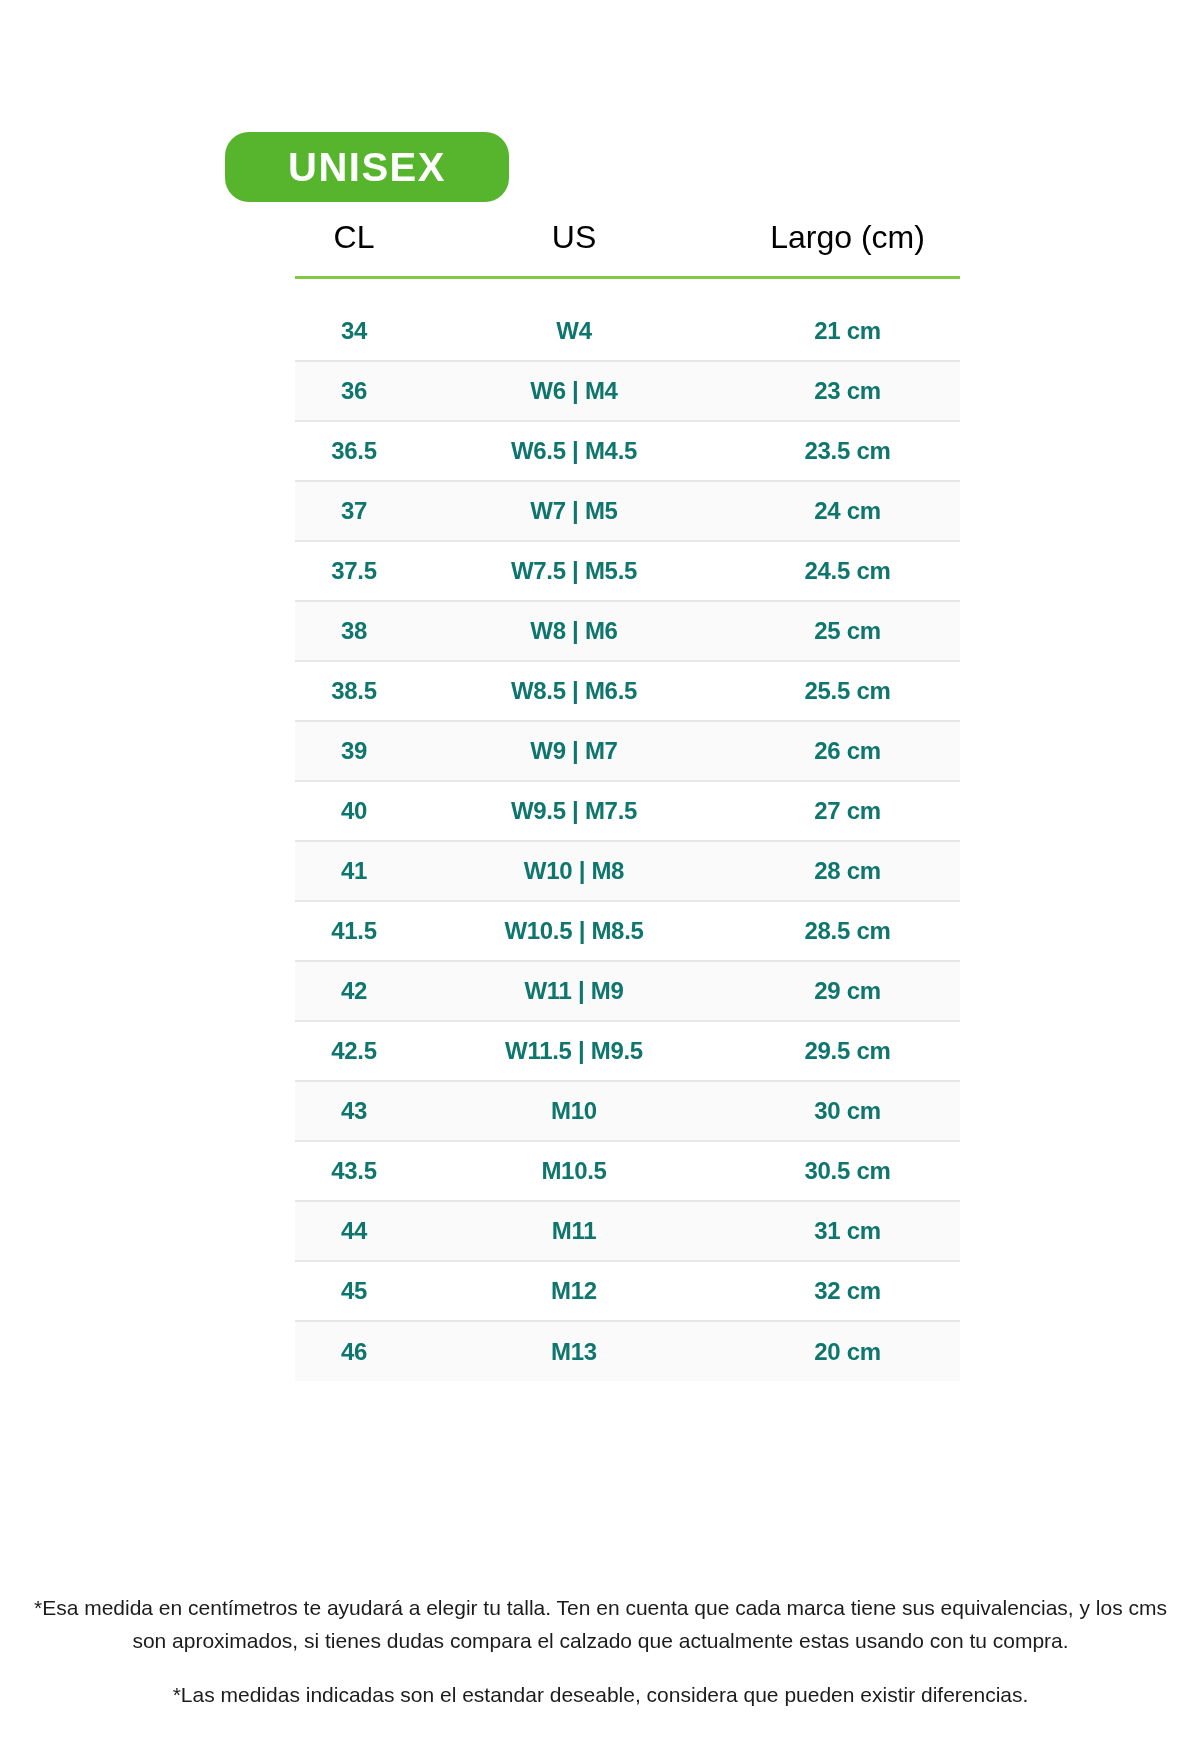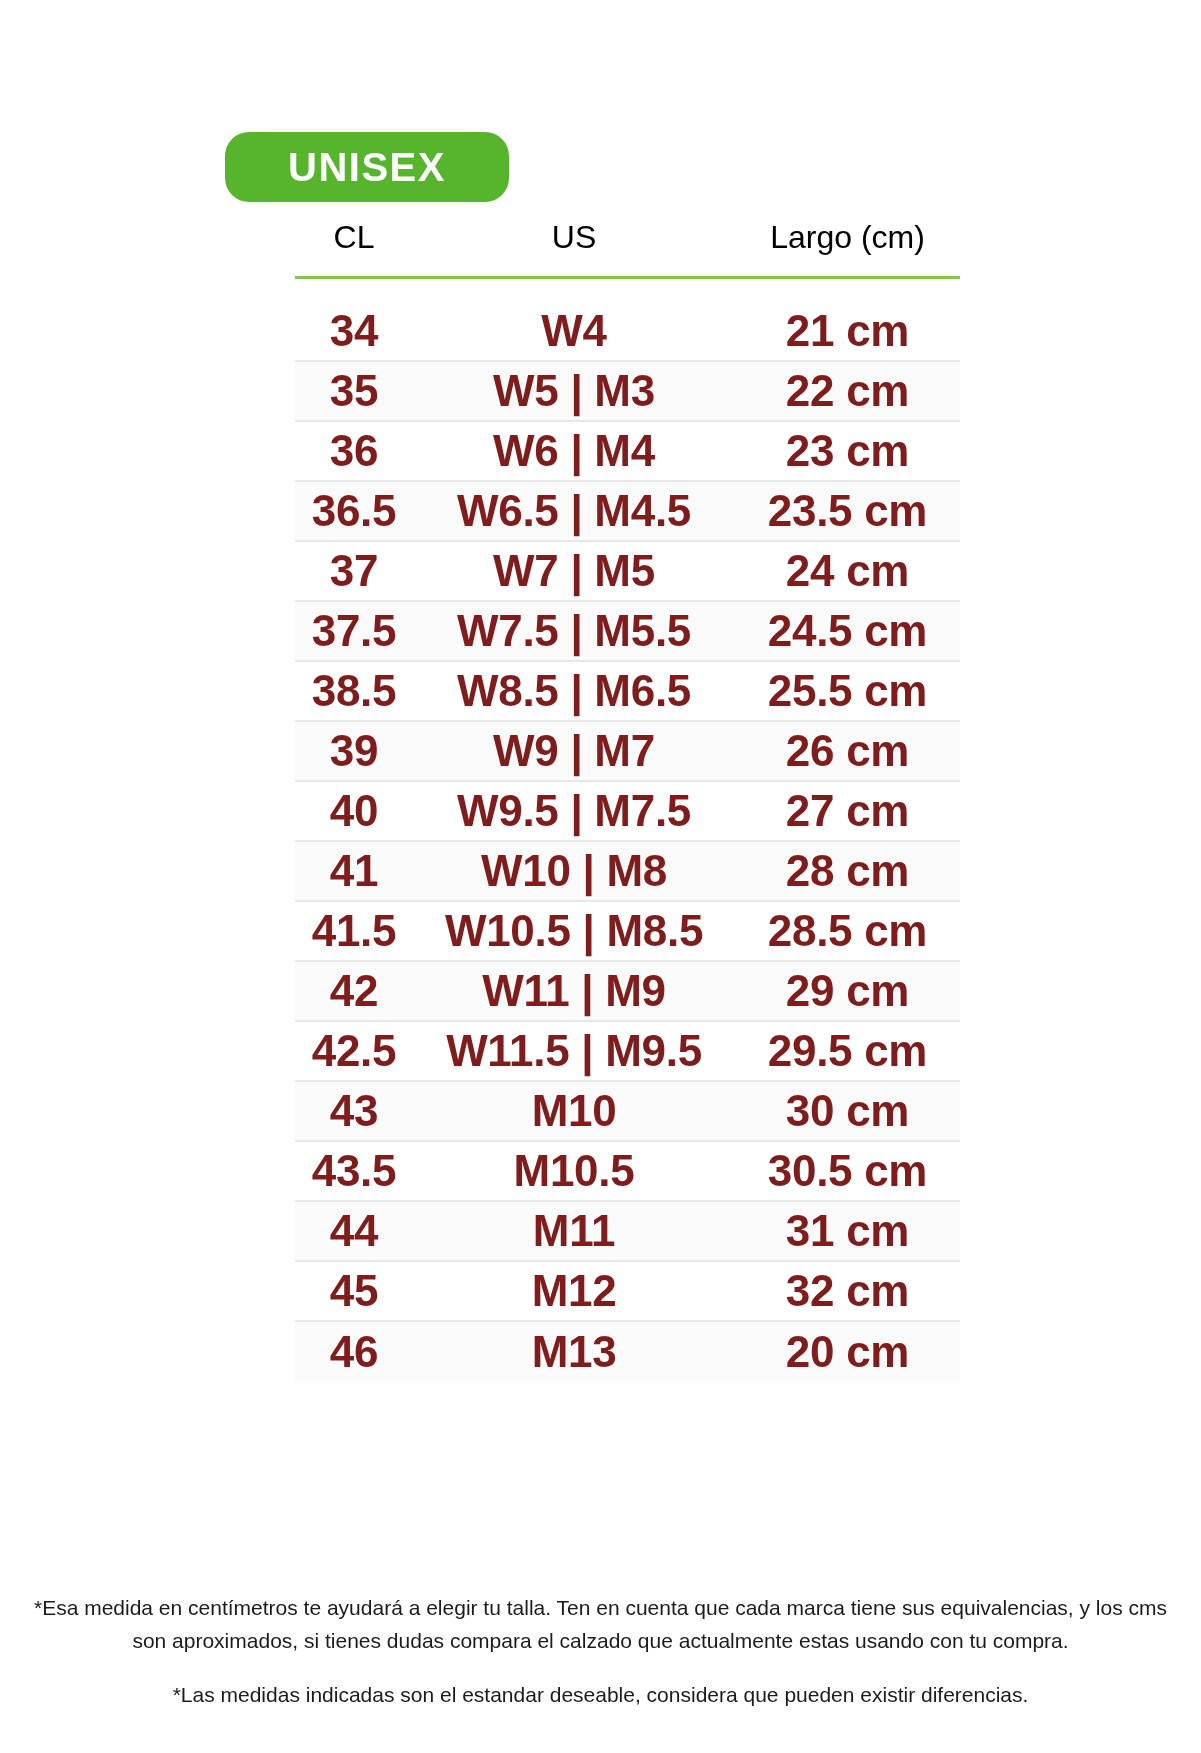--- a/index.html
+++ b/index.html
@@ -59,24 +59,24 @@
   thead tr{ border-bottom:3px solid var(--underline-green); }
   tbody::before{
     content:"";
     display:table-row;
     height:24px;
   }
   tbody td{
     height:60px;
     text-align:center;
     vertical-align:middle;
-    font-size:44px;
+    font-size:24px;
     font-weight:700;
     letter-spacing:-0.3px;
-    color:#7f1d1d;
+    color:#0f766e;
     white-space:nowrap;
   }
   tbody tr + tr td{ border-top:2px solid var(--row-divider); }
   tbody tr:nth-child(even){ background:#fafafa; }
   .notes{
     position:absolute;
     left:0;
     right:0;
     top:1592px;
     text-align:center;
@@ -110,43 +110,43 @@
         <th>Largo (cm)</th>
       </tr>
     </thead>
     <tbody id="size-table-body">
     <tr>
     <td>34</td>
     <td>W4</td>
     <td>21 cm</td>
   </tr>
         <tr>
-    <td>35</td>
-    <td>W5 | M3</td>
-    <td>22 cm</td>
-  </tr>
-        <tr>
     <td>36</td>
     <td>W6 | M4</td>
     <td>23 cm</td>
   </tr>
         <tr>
     <td>36.5</td>
     <td>W6.5 | M4.5</td>
     <td>23.5 cm</td>
   </tr>
         <tr>
     <td>37</td>
     <td>W7 | M5</td>
     <td>24 cm</td>
   </tr>
         <tr>
     <td>37.5</td>
     <td>W7.5 | M5.5</td>
     <td>24.5 cm</td>
+  </tr>
+        <tr>
+    <td>38</td>
+    <td>W8 | M6</td>
+    <td>25 cm</td>
   </tr>
         <tr>
     <td>38.5</td>
     <td>W8.5 | M6.5</td>
     <td>25.5 cm</td>
   </tr>
         <tr>
     <td>39</td>
     <td>W9 | M7</td>
     <td>26 cm</td>

